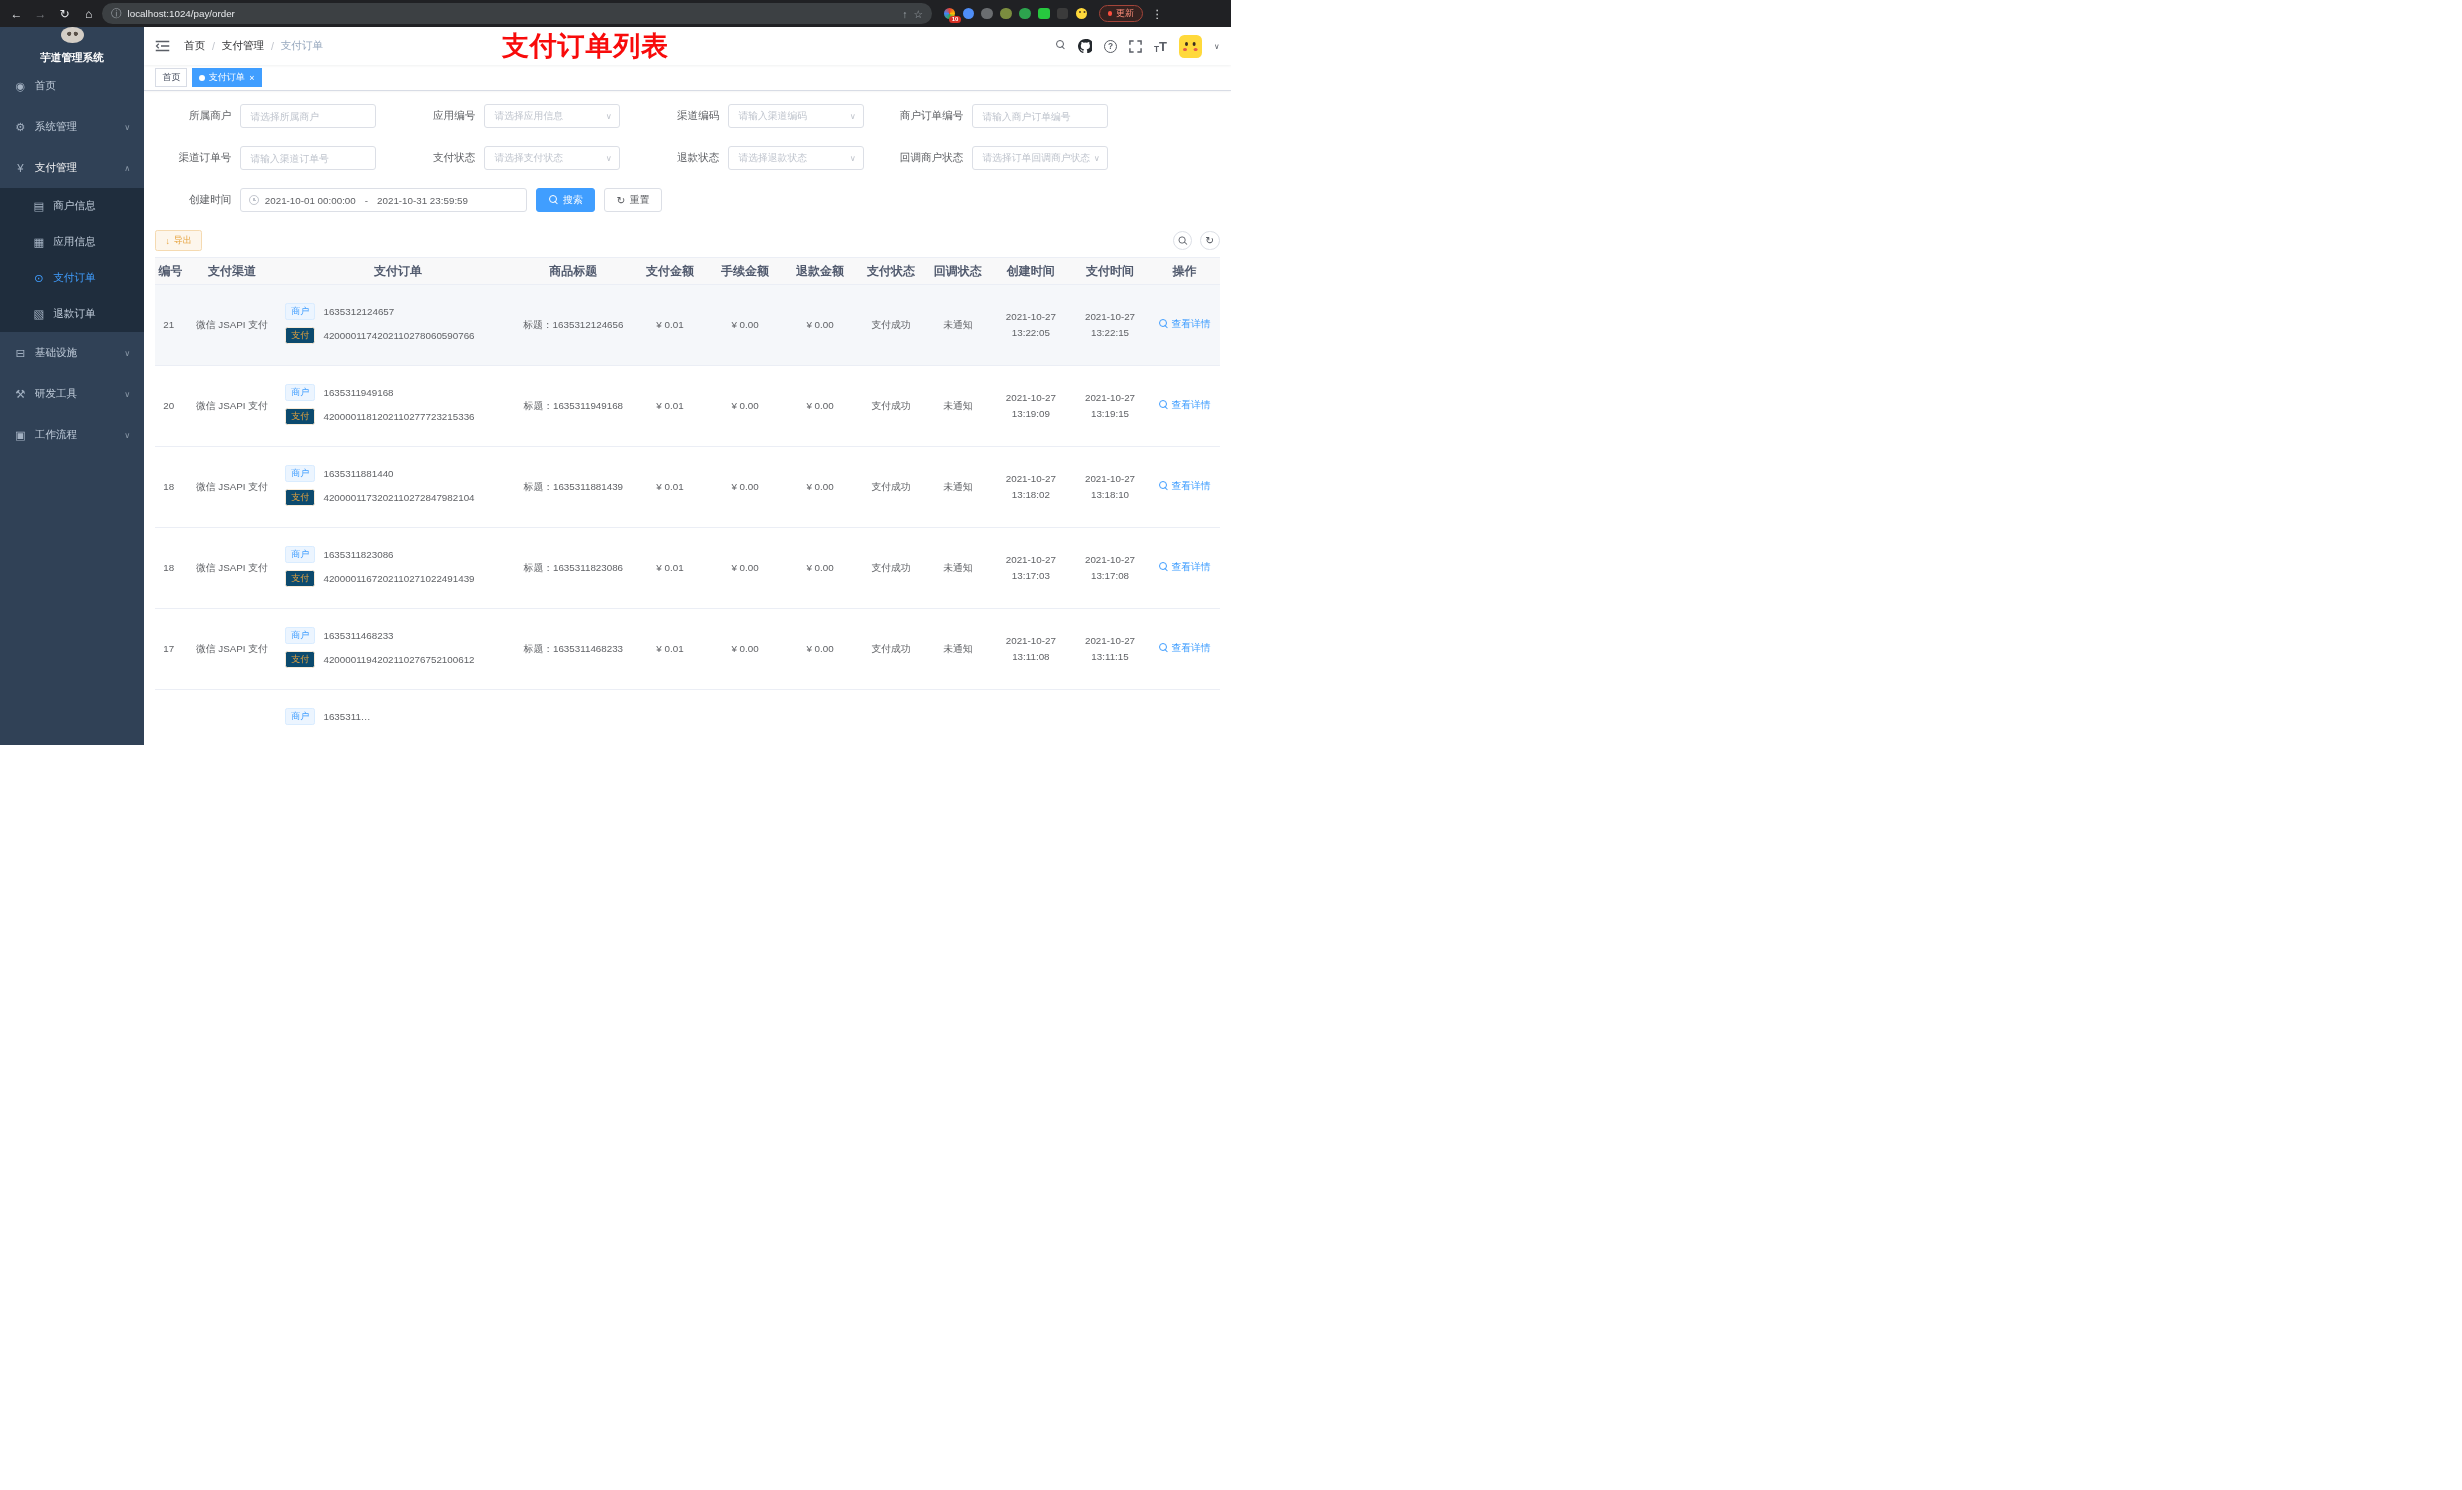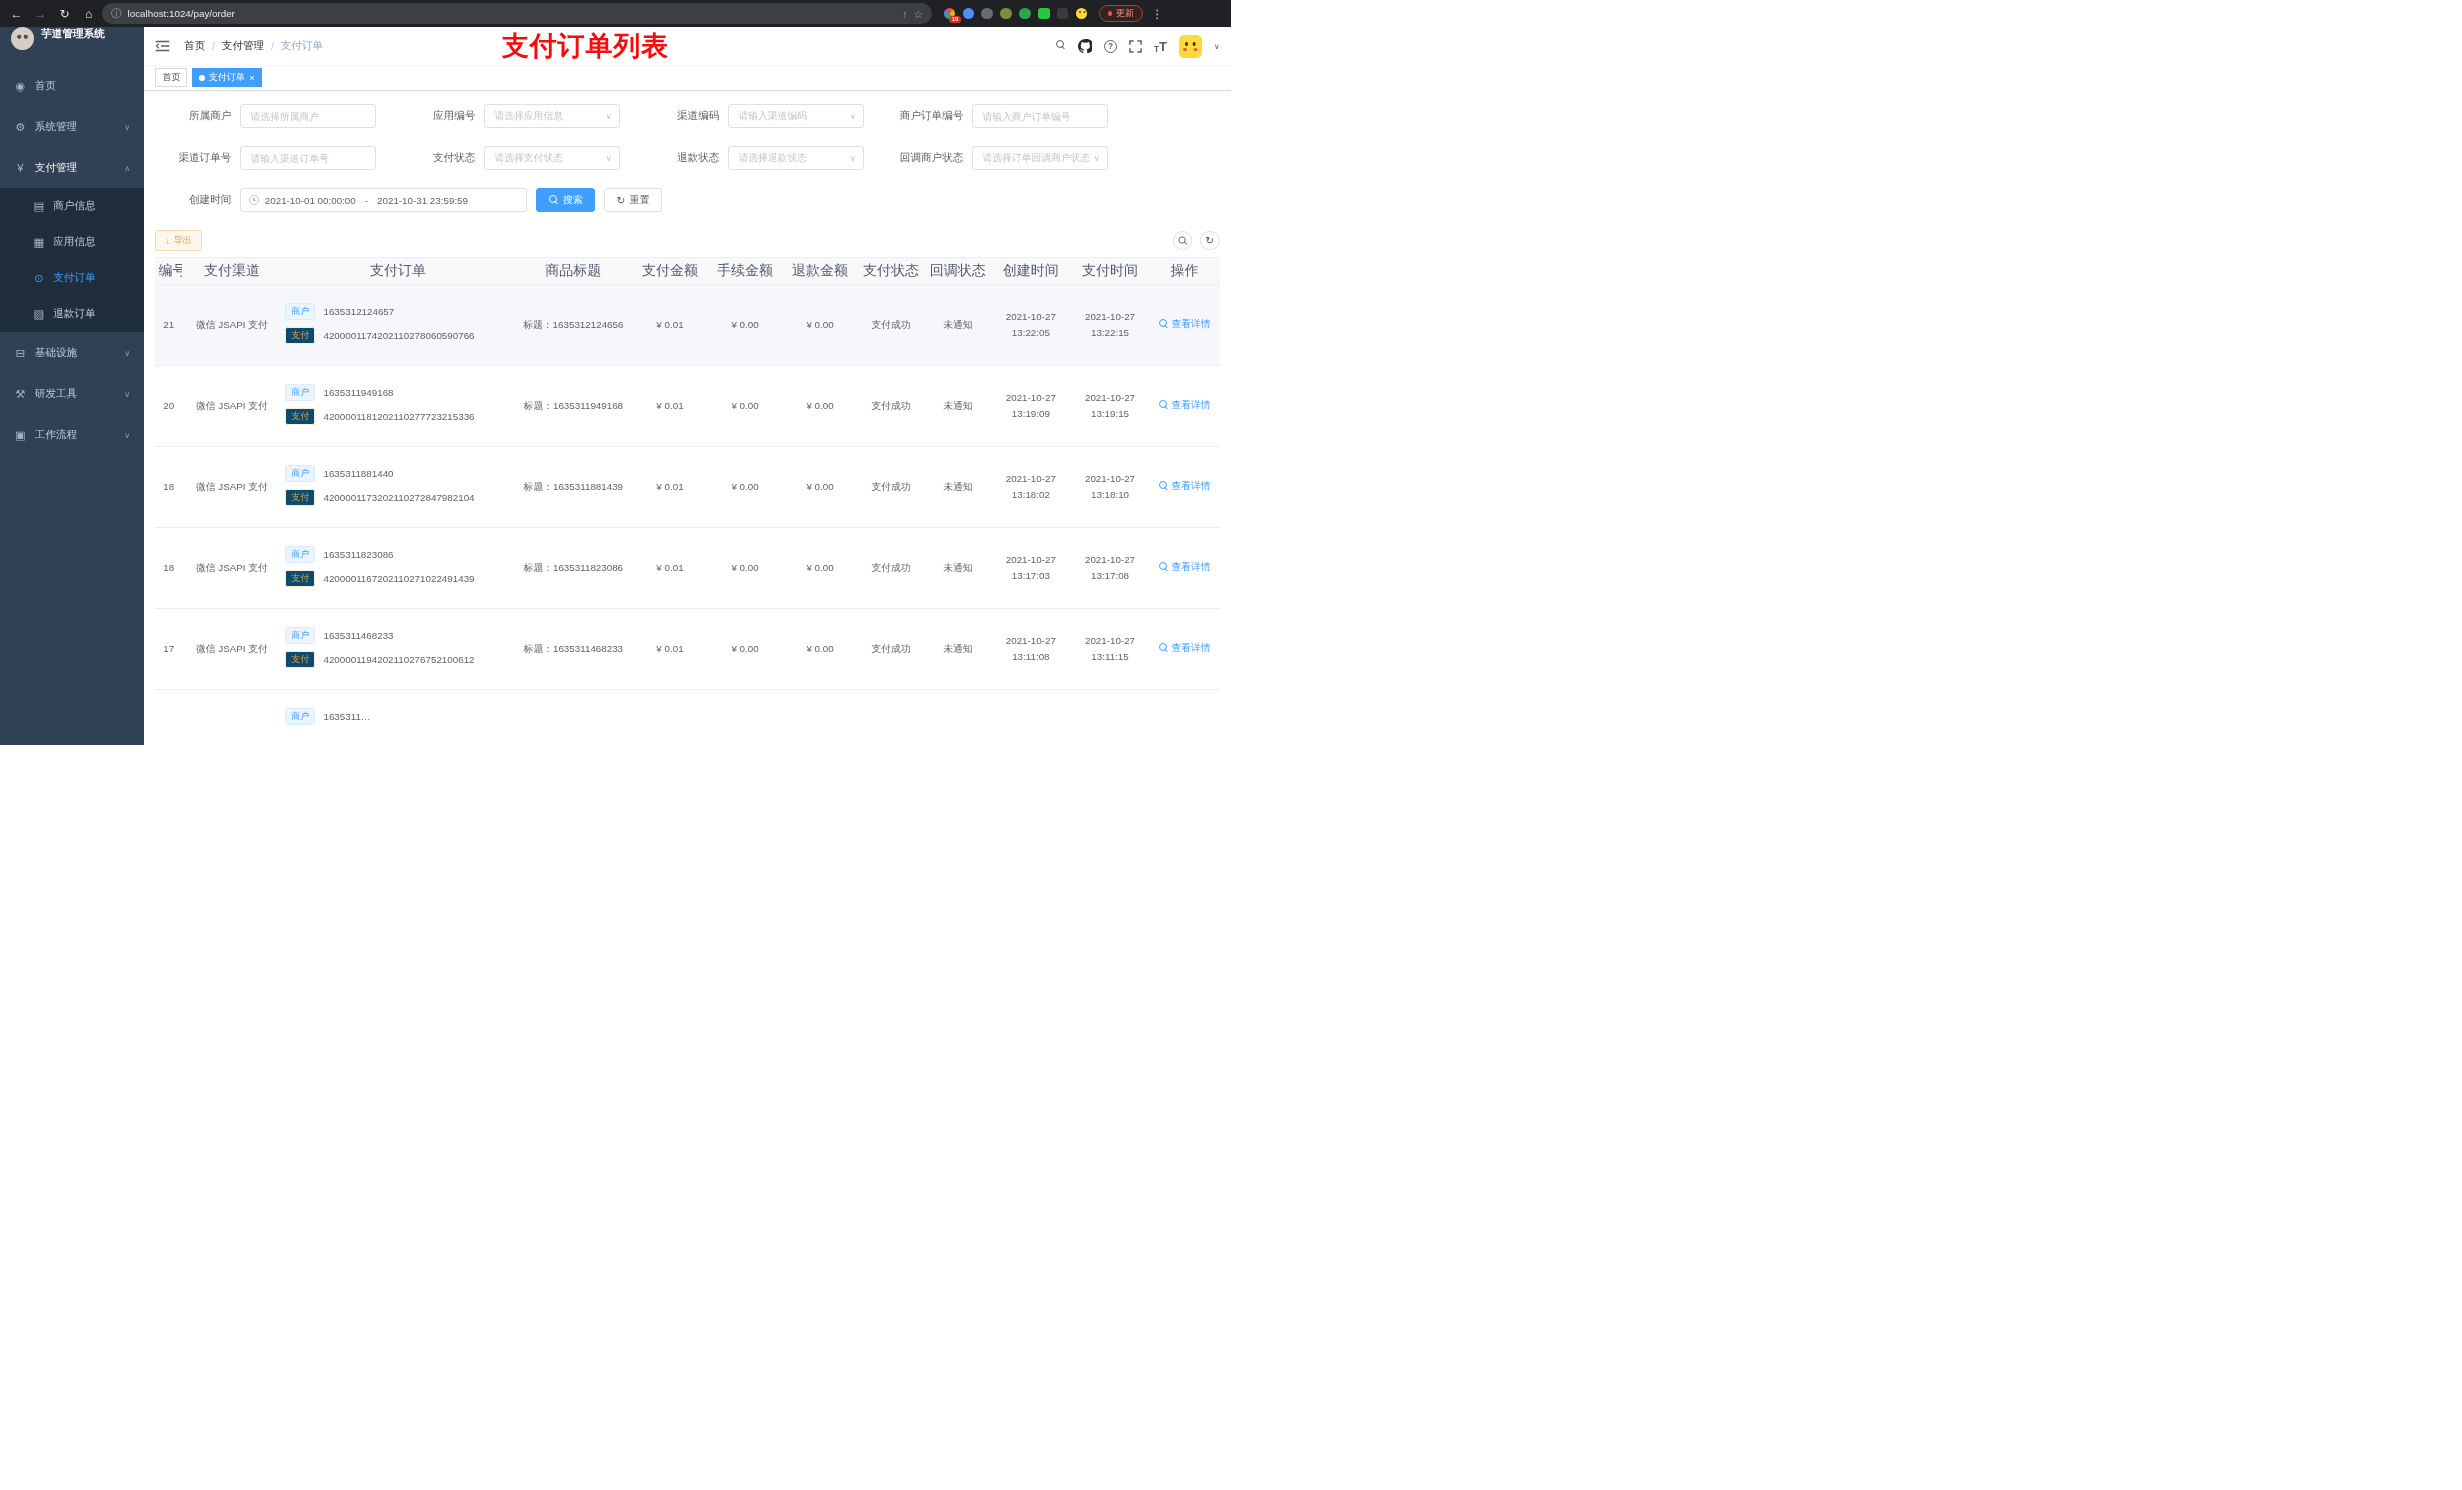--- a/index.html
+++ b/index.html
@@ -28,21 +28,21 @@
   .update-pill { margin-left:7.6px; height:17.4px; display:inline-flex; align-items:center; gap:3.8px; padding:0 7.6px;
     border:0.8px solid #a4453a; border-radius:9px; background:#352220; color:#ff8f7a; font-size:9px; cursor:pointer; }
   .upd-dot { width:4.5px; height:4.5px; border-radius:50%; background:#ff4d3d; }
   .kebab { color:#e8eaed; font-size:11.4px; margin-left:6px; cursor:pointer; }
 
   
   .app { display:flex; height:718px; }
 
   
   .sidebar { width:144px; flex:0 0 144px; background:#304156; color:#bfcbd9; overflow:hidden; }
-  .logo-row { height:38px; display:flex; align-items:flex-start; gap:7.6px; padding:0 10.6px; }
+  .logo-row { height:38px; display:flex; align-items:center; gap:7.6px; padding:0 10.6px;flex-direction:column; }
   .logo-avatar { width:23px; height:23px; border-radius:50%;
     background:radial-gradient(circle at 36% 42%, #5a5149 1.9px, transparent 2.3px),
                radial-gradient(circle at 64% 42%, #5a5149 1.9px, transparent 2.3px), #d4cec6; }
   .logo-title { color:#fff; font-size:10.6px; font-weight:bold; white-space:nowrap; }
   .menu-item { height:41px; display:flex; align-items:center; gap:7.6px; padding:0 13.6px; font-size:10.6px;
     color:#bfcbd9; cursor:pointer; white-space:nowrap; }
   .menu-item .mi-icon { width:13.6px; text-align:center; color:#a3b1c2; font-size:11.4px; flex:0 0 13.6px; }
   .menu-item .mi-chev { margin-left:auto; font-size:8.3px; color:#8a98a8; }
   .menu-item.parent { color:#f4f4f5; }
   .submenu { background:#1f2d3d; }
@@ -122,21 +122,21 @@
     background:#fdf6ec; border:0.8px solid #f5dab1; color:#e6a23c; font-size:9px; cursor:pointer; }
   .toolbar-right { margin-left:auto; display:flex; gap:7.6px; }
   .circle-btn { width:19.7px; height:19.7px; border-radius:50%; border:0.8px solid #dcdfe6; background:#fff; color:#5a5e66;
     display:inline-flex; align-items:center; justify-content:center; cursor:pointer; font-size:9.8px; }
   .circle-btn .mag { width:8.3px; height:8.3px; transform:scale(.9); }
 
   
   .table-wrap { padding:0 11.4px; }
   table { width:100%; border-collapse:collapse; table-layout:fixed; font-size:9.8px; color:#606266; }
   thead th { height:27px; background:#f8f8f9; border-bottom:0.8px solid #ebeef5; border-top:0.8px solid #ebeef5;
-    font-size:14px; font-weight:normal; color:#515a6e; text-align:center; padding:0 3px; white-space:nowrap; overflow:hidden; }
+    font-size:12px; font-weight:bold; color:#515a6e; text-align:center; padding:0 3px; white-space:nowrap; overflow:hidden; }
   th:nth-child(1){width:26px} th:nth-child(2){width:97px} th:nth-child(3){width:226px}
   th:nth-child(4){width:115px} th:nth-child(5),th:nth-child(6),th:nth-child(7){width:73px}
   th:nth-child(8),th:nth-child(9){width:65px} th:nth-child(10),th:nth-child(11){width:77px}
   th:nth-child(12){width:68px}
   tbody tr { height:81px; }
   tbody tr.hover { background:#f5f7fa; }
   tbody td { border-bottom:0.8px solid #ebeef5; text-align:center; vertical-align:middle; padding:0 3px;
     overflow:hidden; line-height:1.6; }
   td.c-id { white-space:nowrap; }
   td.c-order { text-align:left; vertical-align:top; padding-top:18px; }

